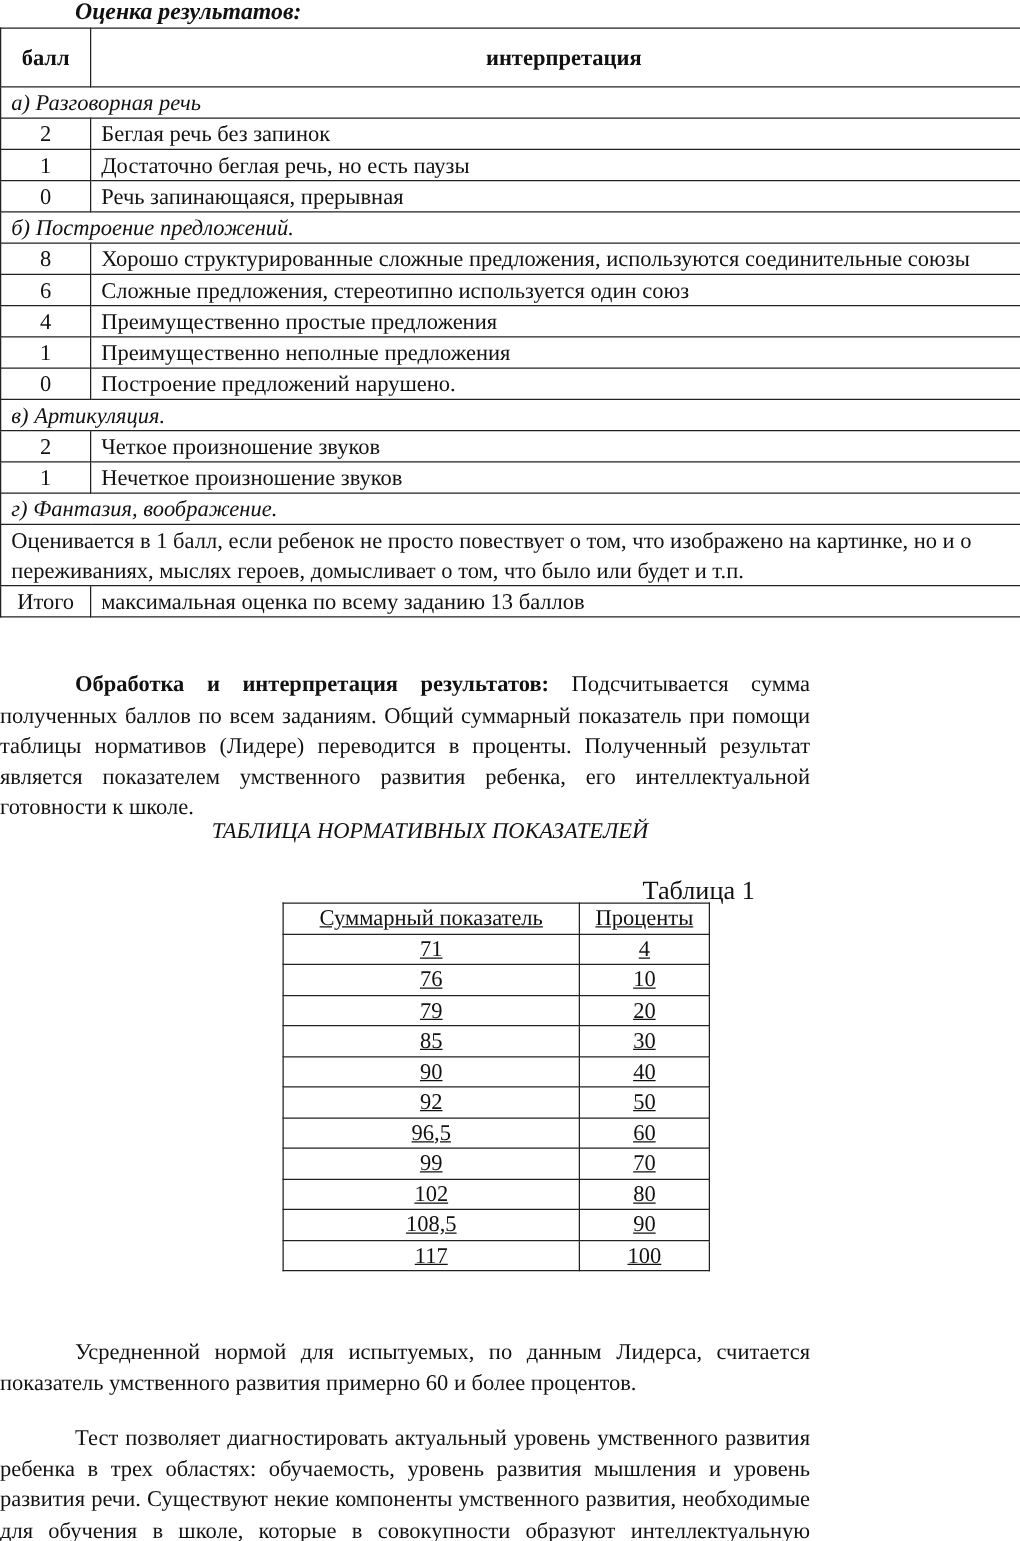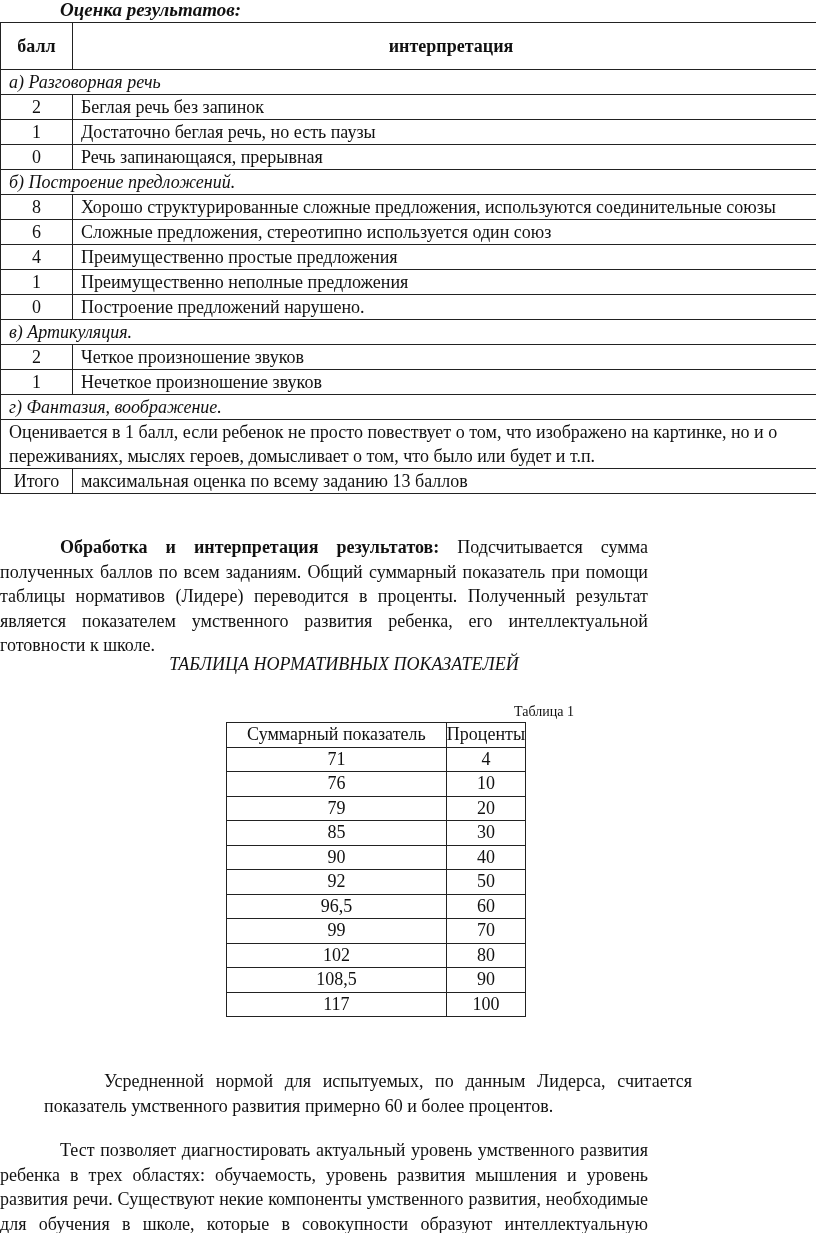--- a/index.html
+++ b/index.html
@@ -29,25 +29,26 @@
     position: absolute; left: 0; width: 648px; text-align: justify;
     font-size: 18px; line-height: 24.5px;
   }
   .para .indent { display: inline-block; width: 60px; }
   .para b { font-weight: bold; }
   .center-title {
     position: absolute; left: 0; width: 688px; top: 652px; text-align: center;
     font-style: italic; font-size: 18px;
   }
   .table-caption {
-    position: absolute; left: 514px; top: 700px; font-size: 14px;
+    position: absolute; left: 514px; top: 700px; font-size: 21px;
   }
   table.norm {
-    position: absolute; left: 226px; top: 722px; width: 300px;
+    position: absolute; left: 226px; top: 722px; width: 342px;
     border-collapse: collapse;
+    text-decoration: underline;
   }
   table.norm td {
     border: 1.5px solid #222; text-align: center; padding: 0;
     font-size: 18px; line-height: 23.5px;
   }
   table.norm td.c1 { width: 236px; }
 </style>
 </head>
 <body>
 
@@ -177,15 +178,15 @@
         <td class="c1">108,5</td>
         <td>90</td>
       </tr>
   <tr>
         <td class="c1">117</td>
         <td>100</td>
       </tr>
 </tbody>
   </table>
 
-<div class="para" style="top:1069px;padding-left:44px;"><span class="indent"></span><span>Усредненной нормой для испытуемых, по данным Лидерса, считается показатель умственного развития примерно 60 и более процентов.</span></div>
+<div class="para" style="top:1069px;"><span class="indent"></span><span>Усредненной нормой для испытуемых, по данным Лидерса, считается показатель умственного развития примерно 60 и более процентов.</span></div>
 
 <div class="para" style="top:1138px;"><span class="indent"></span><span>Тест позволяет диагностировать актуальный уровень умственного развития ребенка в трех областях: обучаемость, уровень развития мышления и уровень развития речи. Существуют некие компоненты умственного развития, необходимые для обучения в школе, которые в совокупности образуют интеллектуальную готовность ребенка к обучению в</span></div>
 
 </body></html>

